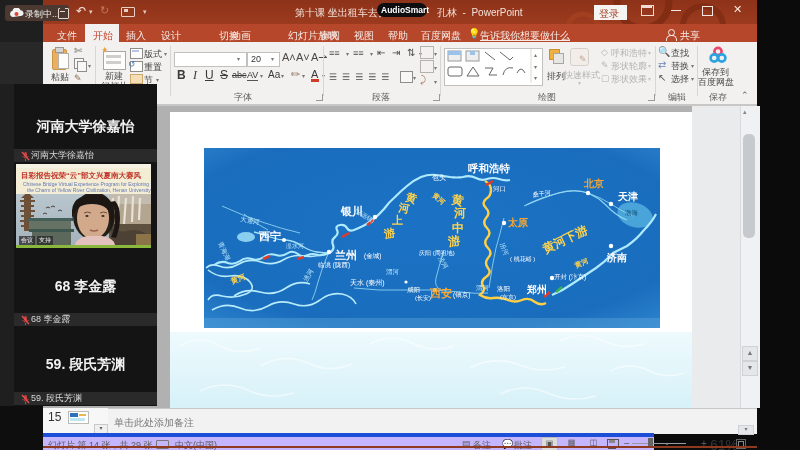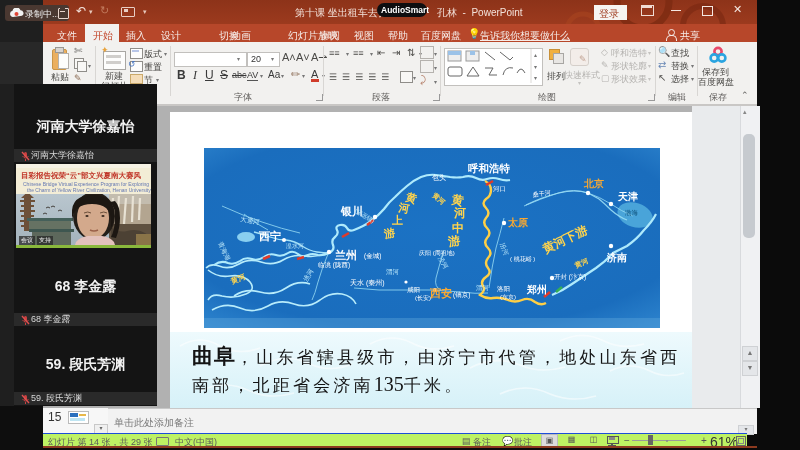--- a/index.html
+++ b/index.html
@@ -10,21 +10,21 @@
   #leftcol{left:0;top:0;width:43px;height:450px;background:#1f1f1f;}
   #titlebar{left:43px;top:0;width:714px;height:24px;background:linear-gradient(#8d3319,#9c3a1e);overflow:hidden;}
   #tabrow{left:43px;top:24px;width:714px;height:18px;background:#b7472a;}
   #ribbon{left:43px;top:42px;width:714px;height:62px;background:#f2f1ef;}
   #ribbonline{left:43px;top:104px;width:714px;height:2px;background:#c9c7c5;}
   #mainarea{left:43px;top:106px;width:714px;height:302px;background:#b1b1b1;}
   #gutter{left:692px;top:106px;width:65px;height:302px;background:#e9ebed;}
   #slide{left:170px;top:112px;width:522px;height:297px;background:#ffffff;overflow:hidden;}
   #notes{left:108px;top:408px;width:649px;height:25px;background:#f2f2f2;border-top:1px solid #c8c8c8;}
   #thumbs{left:43px;top:408px;width:65px;height:25px;background:#f7f7f7;}
-  #statusbar{left:43px;top:433px;width:704px;height:13px;background:#bef264;border-top:1px solid #1d4ed8;}
+  #statusbar{left:43px;top:433px;width:611px;height:13px;background:#c4b5fd;border-top:4px solid #1d4ed8;}
   #redline{left:43px;top:446px;width:714px;height:2px;background:#8d3a20;}
   
   #conf{left:14px;top:84px;width:143px;height:322px;background:#141414;}
   .bigname{position:absolute;width:143px;text-align:center;color:#f2f2f2;font-weight:bold;font-size:14px;}
   .namerow{position:absolute;left:0;width:143px;height:13px;background:#2a2a2a;color:#d8d8d8;font-size:9px;line-height:13px;}
   .namerow .mi{position:absolute;left:7px;top:2px;}
   .namerow .nt{position:absolute;left:17px;top:0;}
   
   .t{position:absolute;white-space:nowrap;}
 </style>
@@ -368,21 +368,20 @@
       <text x="245" y="98" font-size="12" transform="rotate(-10 245 98)">游</text>
       <g transform="rotate(-26 344 102)">
         <text x="340" y="104" font-size="12">黄河下游</text>
       </g>
       <text x="28" y="136" font-size="7.5" transform="rotate(-22 28 136)">黄河</text>
       <text x="228" y="48" font-size="7" transform="rotate(40 228 48)">黄河</text>
       <text x="372" y="120" font-size="7" transform="rotate(-24 372 120)">黄河</text>
     </g>
   </svg>
 
-  <div class="t" style="left:22px;top:231px;width:492px;font-family:'Liberation Serif',serif;color:#141414;font-size:17px;line-height:26px;letter-spacing:3.2px;white-space:normal;"><span style="font-size:21px;font-weight:bold;letter-spacing:1px;">曲阜</span>，山东省辖县级市，由济宁市代管，地处山东省西南部，北距省会济南<span style="font-size:20px;letter-spacing:0;">135</span>千米。</div>
 </div>
 <div class="abs" id="gutter2" style="left:692px;top:106px;width:65px;height:302px;">
   <div class="t" style="left:48px;top:0;width:19px;height:302px;background:#f0f1f3;border-left:1px solid #d8dadd;"></div>
   <div class="t" style="left:51px;top:2px;color:#888;font-size:7px;">▴</div>
   <div class="t" style="left:51px;top:28px;width:12px;height:104px;background:#c6cacf;border-radius:5px;"></div>
   <div class="t" style="left:50px;top:240px;width:14px;height:13px;background:#e4e6e9;border:1px solid #cfd1d4;text-align:center;color:#777;font-size:7px;line-height:12px;">▲</div>
   <div class="t" style="left:50px;top:255px;width:14px;height:13px;background:#e4e6e9;border:1px solid #cfd1d4;text-align:center;color:#777;font-size:7px;line-height:12px;">▼</div>
 </div>
 <div class="abs" id="notes">
   <div class="t" style="left:6px;top:7px;color:#7a7a7a;font-size:10px;">单击此处添加备注</div>

